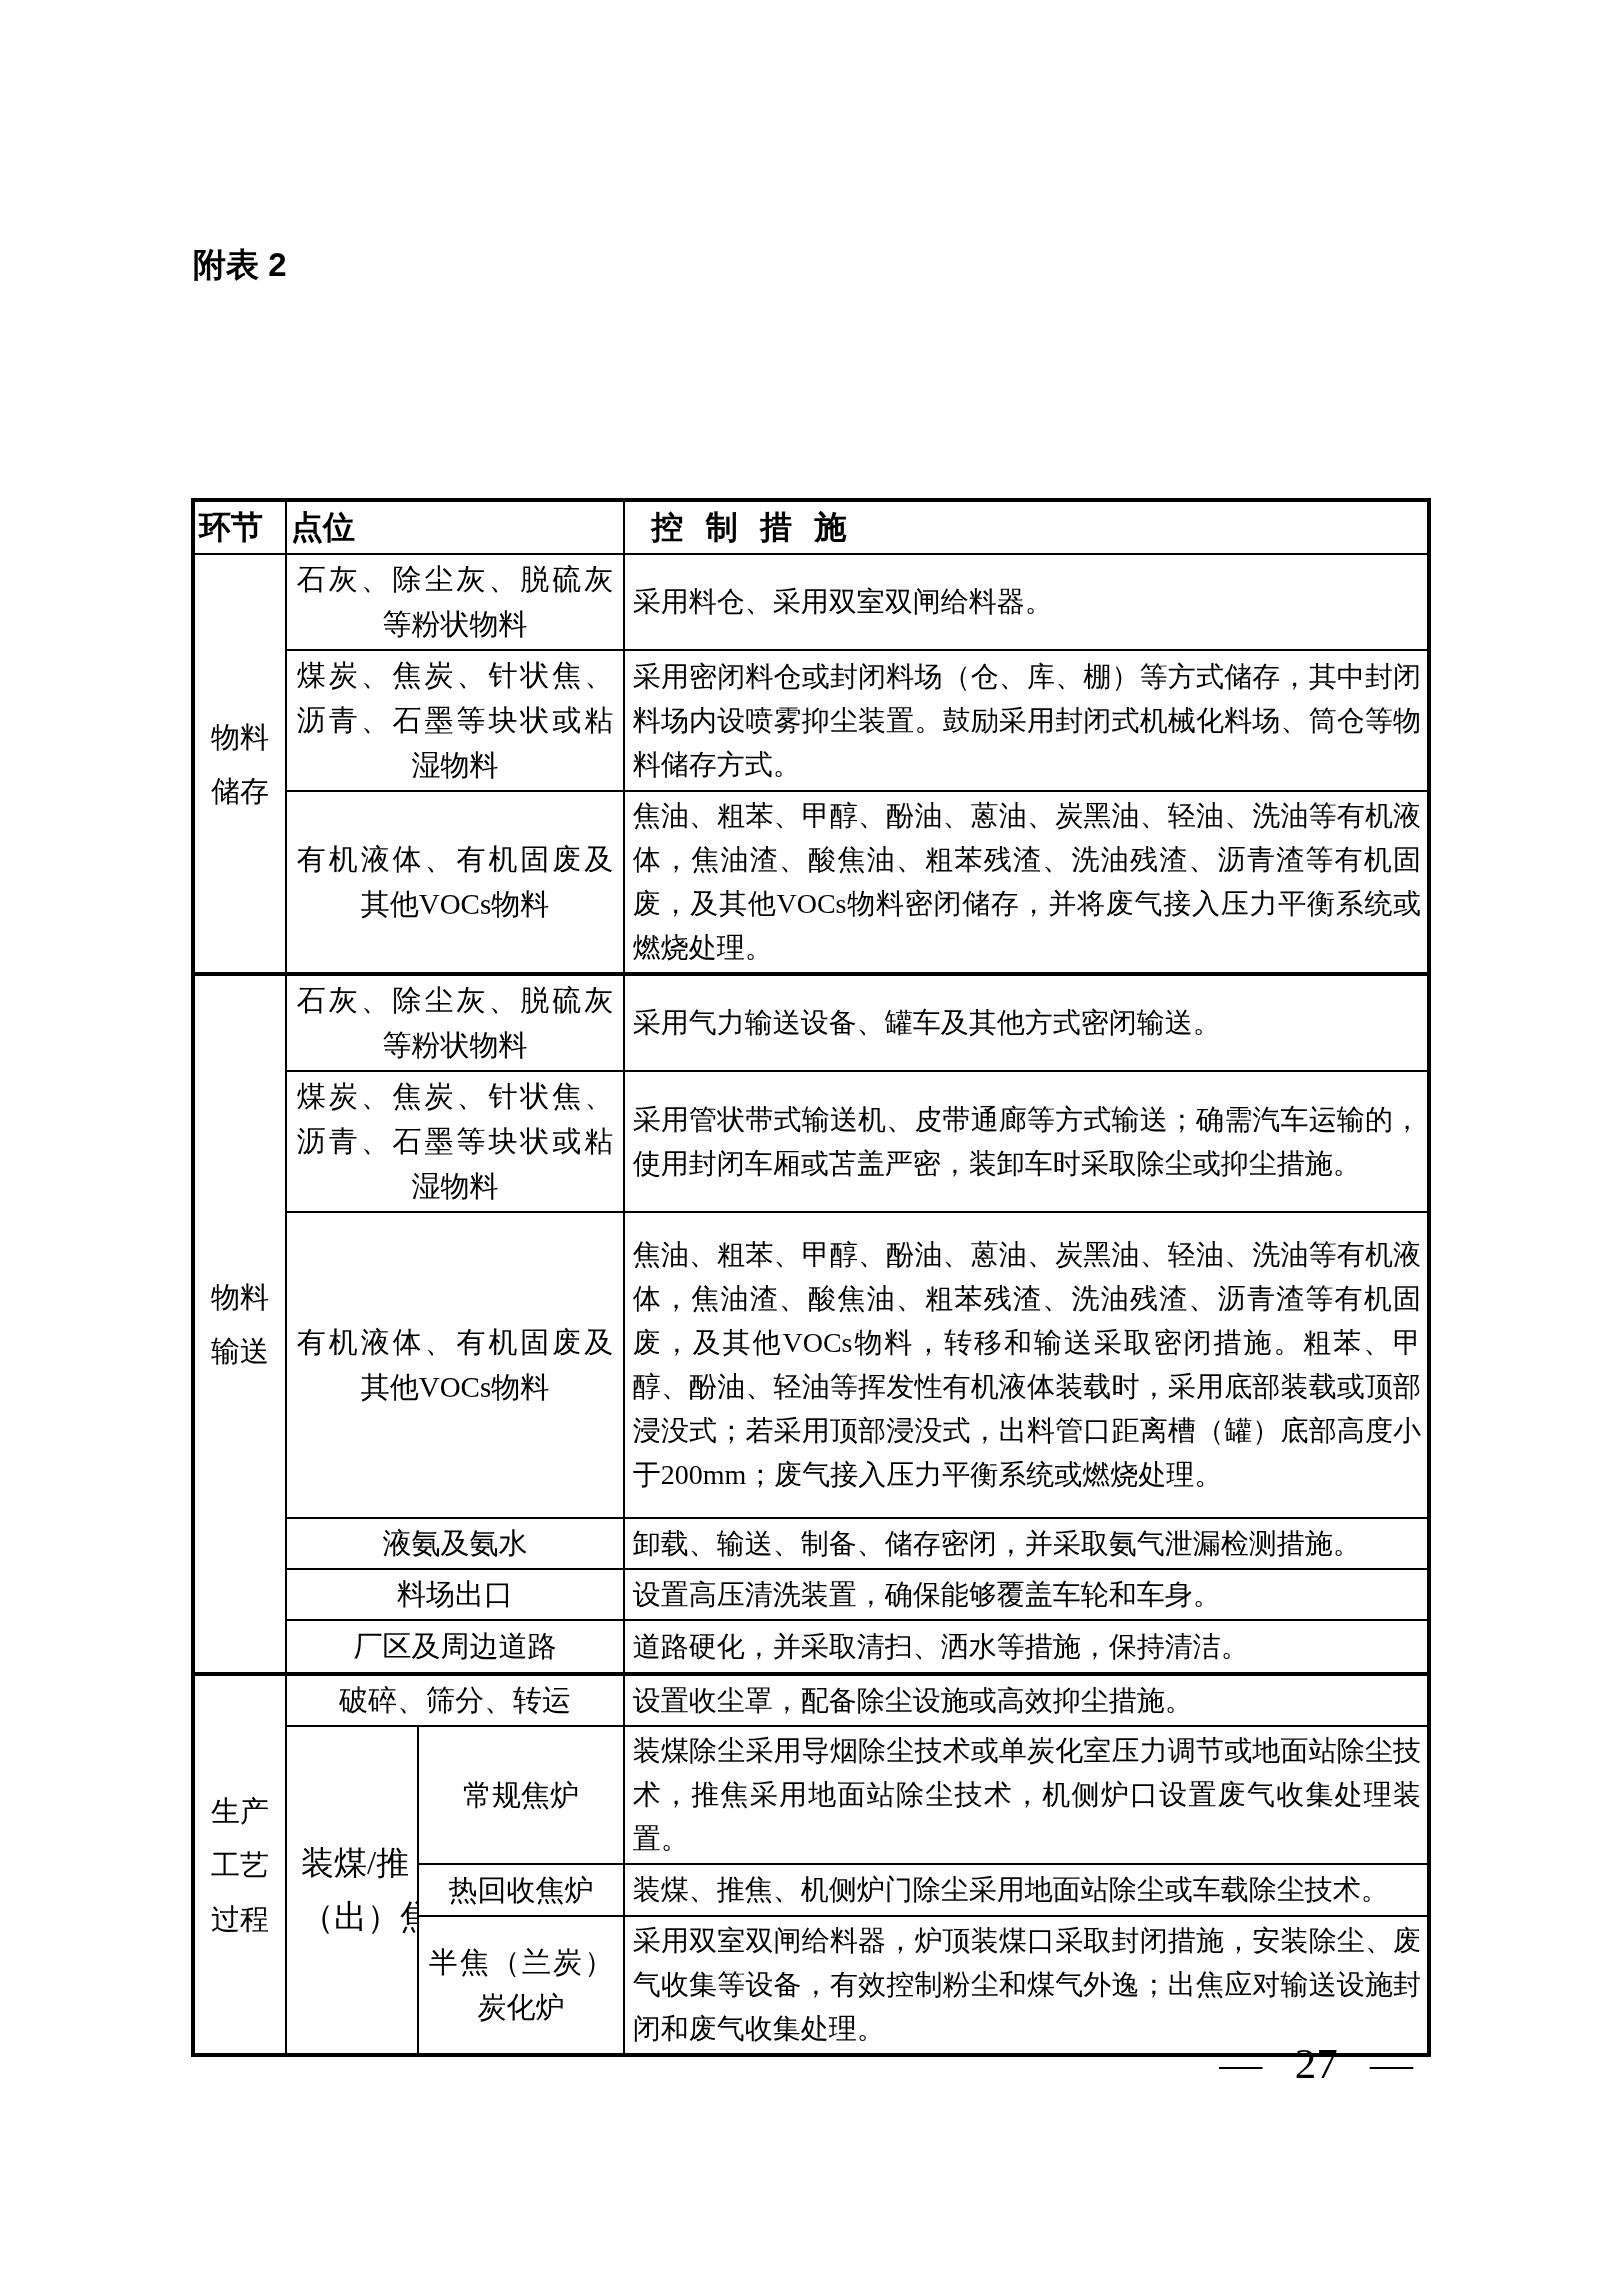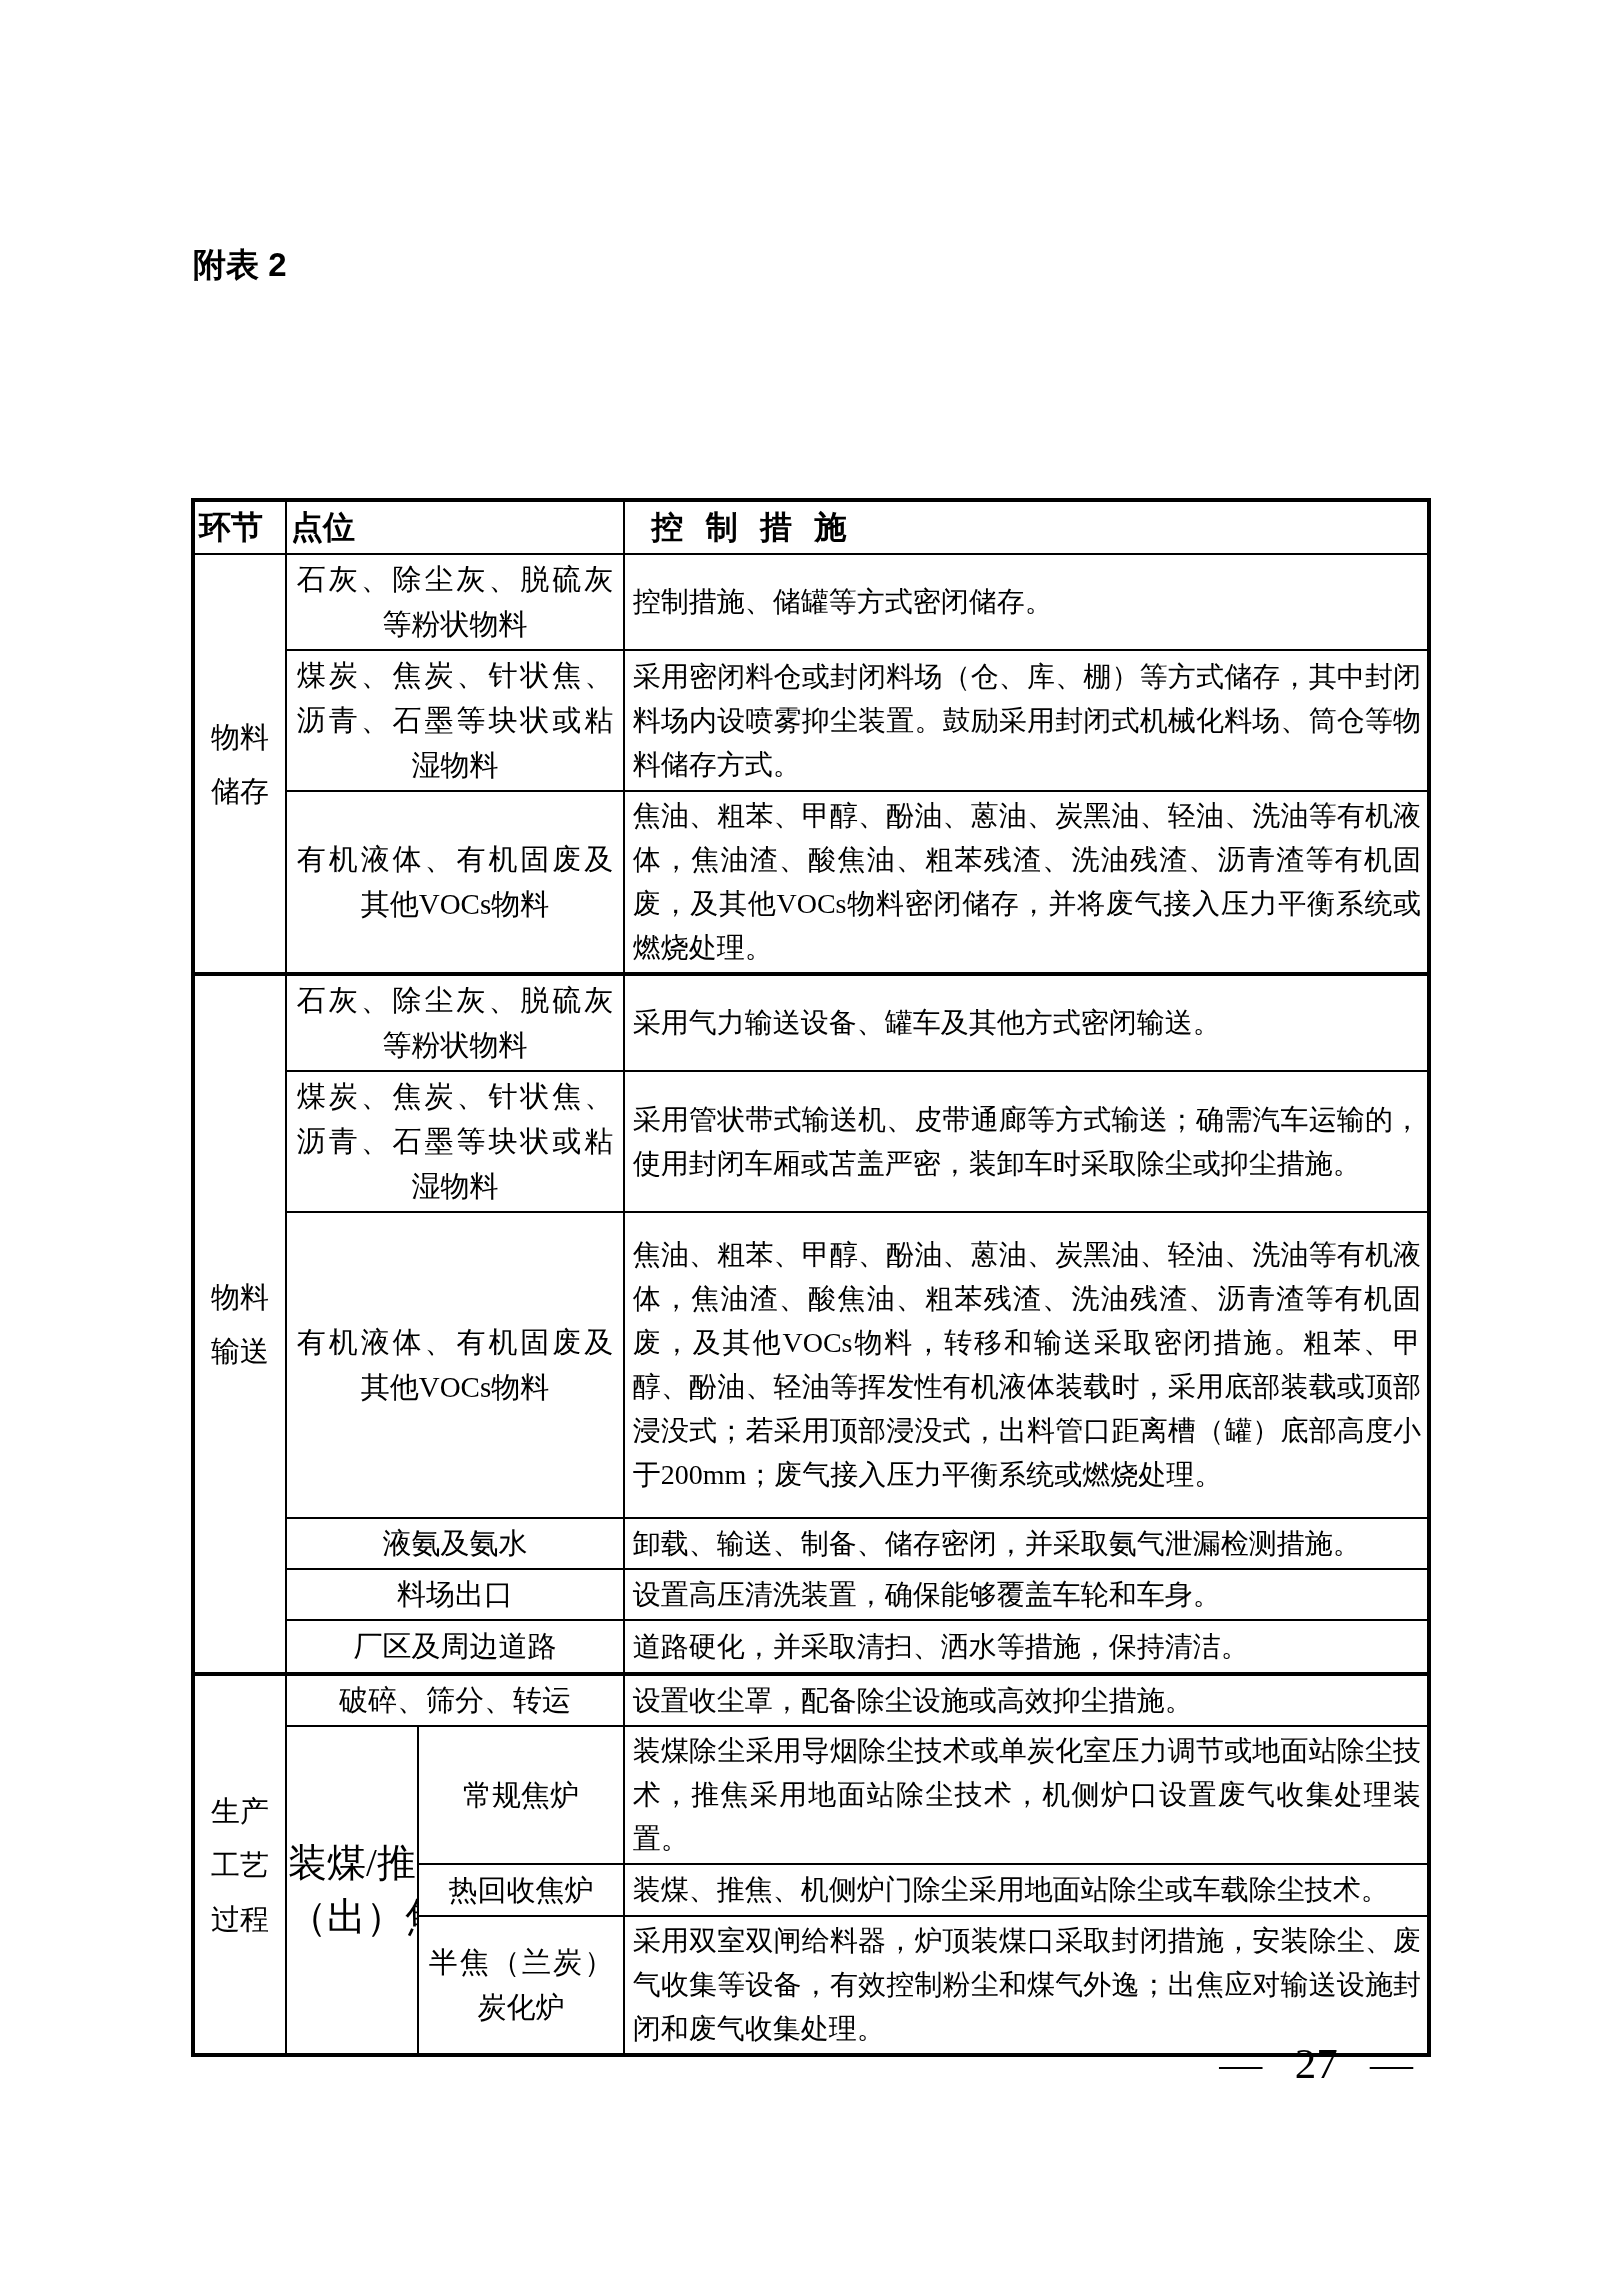--- a/index.html
+++ b/index.html
@@ -47,22 +47,22 @@
     font-size:29px; text-align:center;
     line-height:54px; padding:0 2px;
   }
   td.point {
     font-size:29px; line-height:45px;
     text-align:justify; text-align-last:center;
     padding:2px 9.8px;
     margin-left:48px;
   }
   td.point-narrow {
-    font-size:39px; line-height:54px;
-    text-align:center; padding:0 1px; white-space:nowrap;
+    font-size:33px; line-height:54px;
+    text-align:left; padding:0 14px; white-space:nowrap;
   }
   td.measure {
     font-size:28px; line-height:44px;
     text-align:justify;
     padding:2px 5.9px 2px 7.8px;
   }
   .rh55{height:54px} .rh91{height:89px} .rh139{height:136px} .rh182{height:178px}
   .rh96{height:94px} .rh140{height:137px} .rh312{height:306px} .rh52{height:51px}
   .rh51{height:50px} .rh50{height:49px} .rh53{height:52px}
   .page-number {
@@ -92,21 +92,21 @@
       <td class="th" colspan="2">点位</td>
       <td class="th spread">控制措施</td>
     </tr>
 
     <tr class="rh91">
       <td class="stage" rowspan="3">
         <div>物料</div>
         <div>储存</div>
       </td>
       <td class="point" colspan="2">石灰、除尘灰、脱硫灰等粉状物料</td>
-      <td class="measure">控制措施、储罐等方式密闭储存。</td>
+      <td class="measure">采用料仓、采用双室双闸给料器。</td>
     </tr>
     <tr class="rh139">
       <td class="point" colspan="2">煤炭、焦炭、针状焦、沥青、石墨等块状或粘湿物料</td>
       <td class="measure">采用密闭料仓或封闭料场（仓、库、棚）等方式储存，其中封闭料场内设喷雾抑尘装置。鼓励采用封闭式机械化料场、筒仓等物料储存方式。</td>
     </tr>
     <tr class="rh182">
       <td class="point" colspan="2">有机液体、有机固废及其他VOCs物料</td>
       <td class="measure">焦油、粗苯、甲醇、酚油、蒽油、炭黑油、轻油、洗油等有机液体，焦油渣、酸焦油、粗苯残渣、洗油残渣、沥青渣等有机固废，及其他VOCs物料密闭储存，并将废气接入压力平衡系统或燃烧处理。</td>
     </tr>
 

